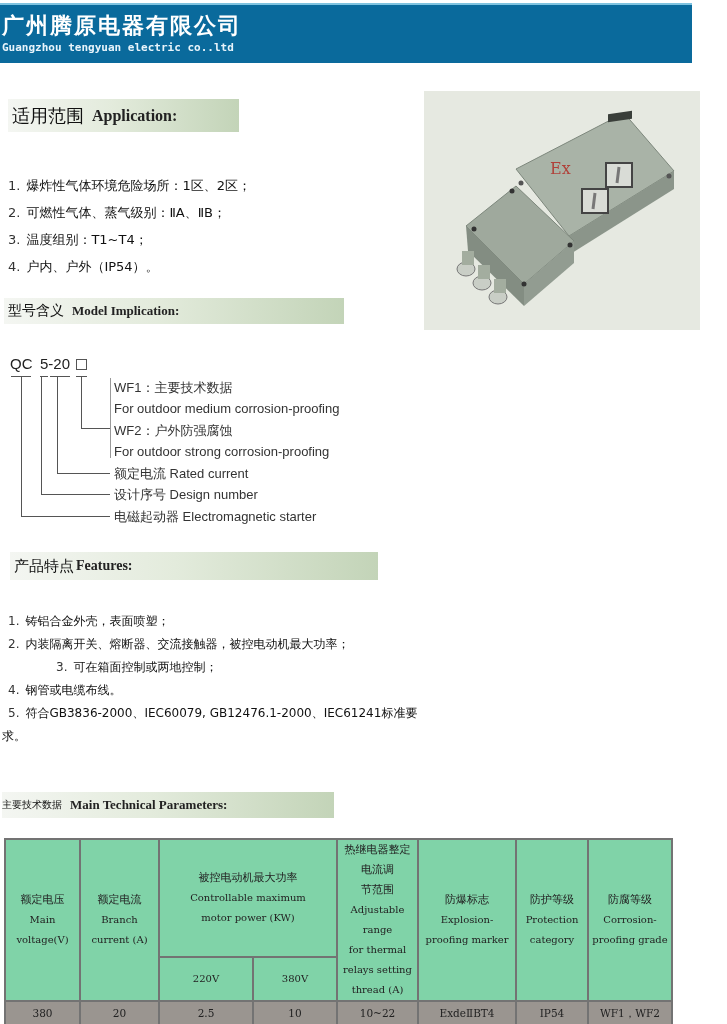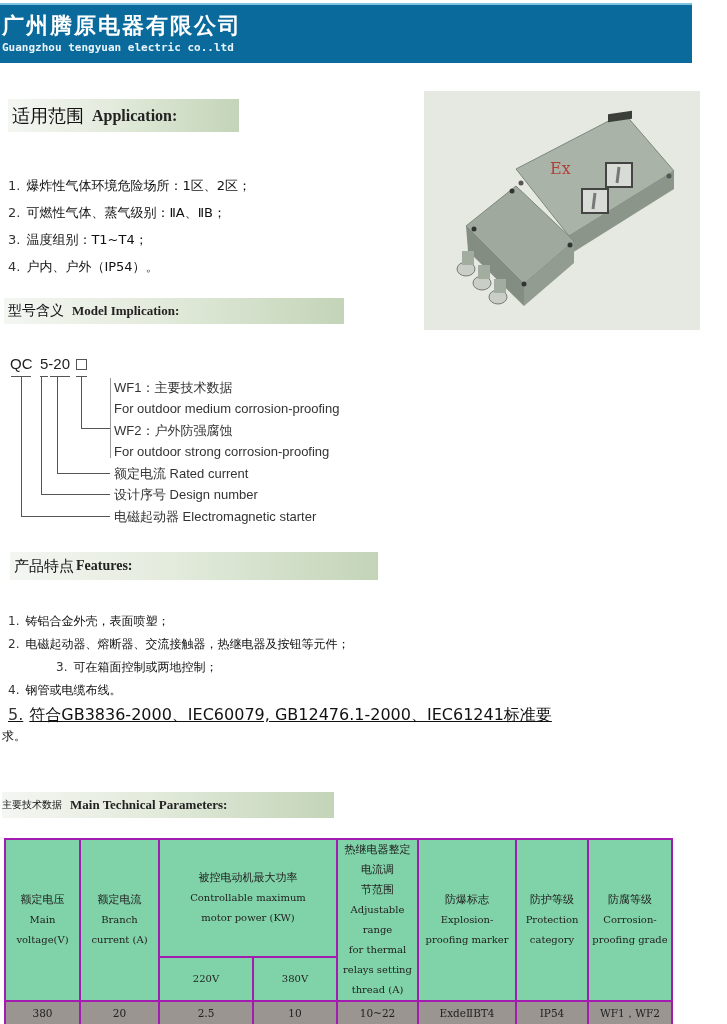--- a/index.html
+++ b/index.html
@@ -33,21 +33,21 @@
   
   .model { position: absolute; left: 0; top: 345px; width: 400px; height: 185px;
            font-family: "Liberation Sans", sans-serif; color: #333; text-align: right; }
   .model .code { position: absolute; font-size: 15px; color: #222; }
   .model .ln { position: absolute; background: #555; }
   .model .lbl { position: absolute; font-size: 13px; color: #333; white-space: nowrap; }
   .model .box { position: absolute; width: 11px; height: 11px; border: 1px solid #555; box-sizing: border-box; }
 
   
   .tbl { position: absolute; left: 4px; top: 838px; border-collapse: collapse; table-layout: fixed; }
-  .tbl td { border: 2px solid #a21caf; text-align: center; vertical-align: middle;
+  .tbl td { border: 2px solid #737373; text-align: center; vertical-align: middle;
             font-family: "DejaVu Serif", serif; font-size: 10px; color: #222; line-height: 20px; padding: 0 2px; }
   .tbl .hd { background: #80d3a8; }
   .tbl .dt { background: #9a9590; height: 22px; font-size: 10.5px; }
   .tbl .cn { font-family: "DejaVu Sans", sans-serif; font-size: 11px; display: block; }
 </style>
 </head>
 <body>
 
 <div class="banner">
   <div class="banner-cn">广州腾原电器有限公司</div>
@@ -134,24 +134,24 @@
   <span class="lbl" style="left:114px; top:141px;">设计序号  Design number</span>
   <span class="lbl" style="left:114px; top:163px;">电磁起动器   Electromagnetic starter</span>
 </div>
 
 <div class="sec" style="left:10px; top:552px; width:368px; height:28px;">
   <span class="cn" style="font-size:15px;">产品特点</span>
   <span class="en" style="margin-left:2px;">Features:</span>
 </div>
 <ul class="list" style="left:8px; top:613px;">
   <li style="height:23px; font-size:12px;"><span class="num">1.</span><span>铸铝合金外壳，表面喷塑；</span></li>
-  <li style="height:23px; font-size:12px;"><span class="num">2.</span><span>电磁起动器、熔断器、交流接触器，热继电器及按钮等元件；</span></li>
+  <li style="height:23px; font-size:12px;"><span class="num">2.</span><span>内装隔离开关、熔断器、交流接触器，被控电动机最大功率；</span></li>
   <li style="height:23px; font-size:12px;margin-left:48px;"><span class="num">3.</span><span>可在箱面控制或两地控制；</span></li>
   <li style="height:23px; font-size:12px;"><span class="num">4.</span><span>钢管或电缆布线。</span></li>
-  <li style="height:23px; font-size:16px;text-decoration:underline;"><span class="num">5.</span><span>符合GB3836-2000、IEC60079, GB12476.1-2000、IEC61241标准要</span></li>
+  <li style="height:23px; font-size:12px;"><span class="num">5.</span><span>符合GB3836-2000、IEC60079, GB12476.1-2000、IEC61241标准要</span></li>
   <li style="height:23px; font-size:12px; margin-left:-6px;"><span>求。</span></li>
 </ul>
 
 <div class="sec" style="left:2px; top:792px; width:332px;">
   <span class="cn" style="font-size:10px; margin-left:0;">主要技术数据</span>
   <span class="en" style="font-size:13px;">Main Technical Parameters:</span>
 </div>
 
 <table class="tbl">
   <colgroup>

